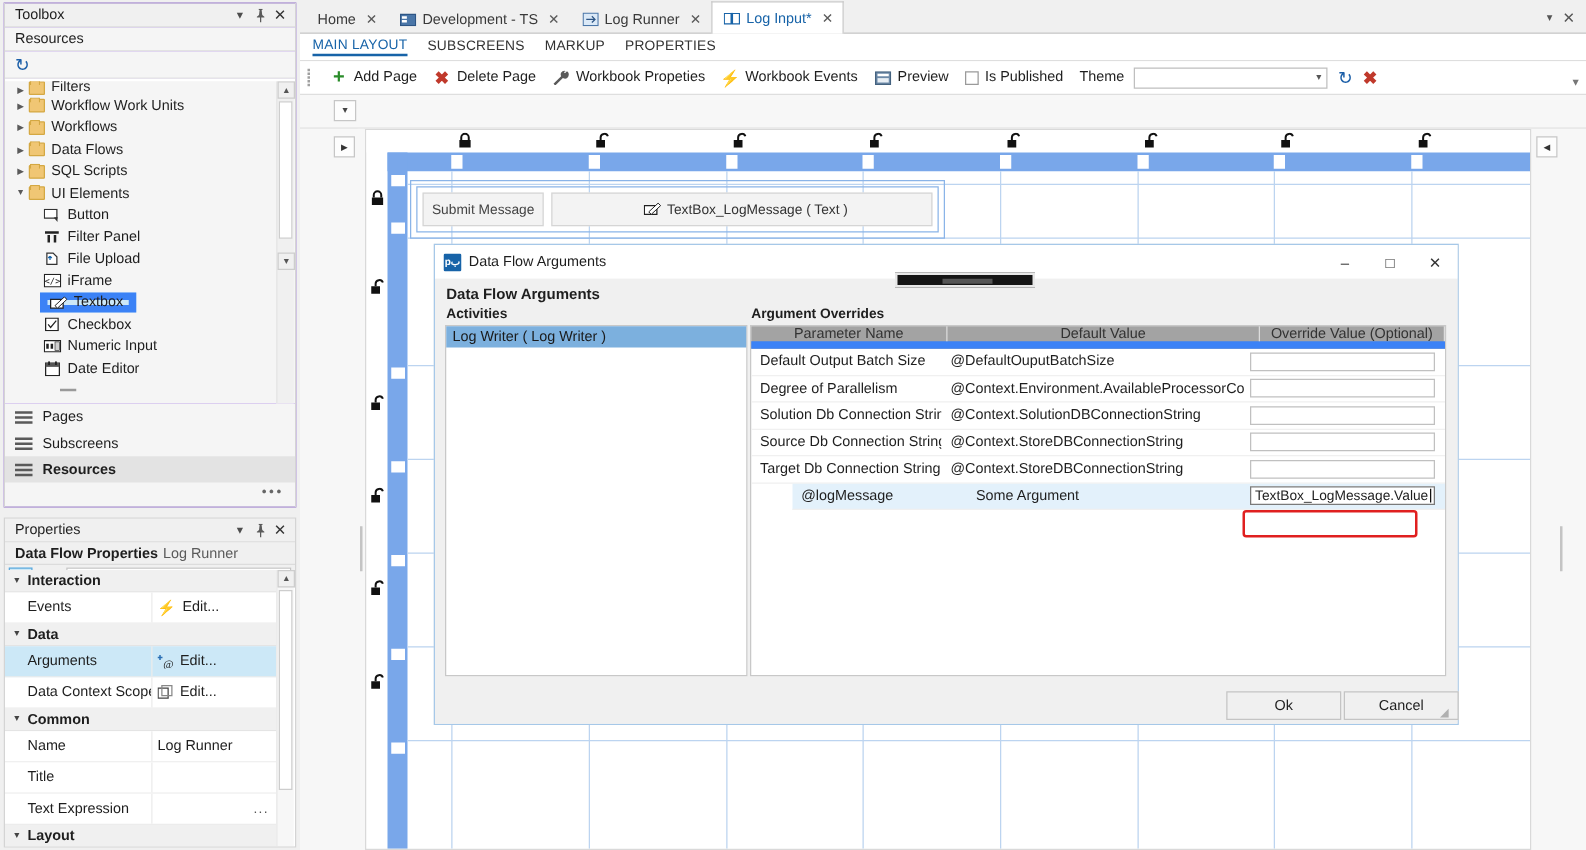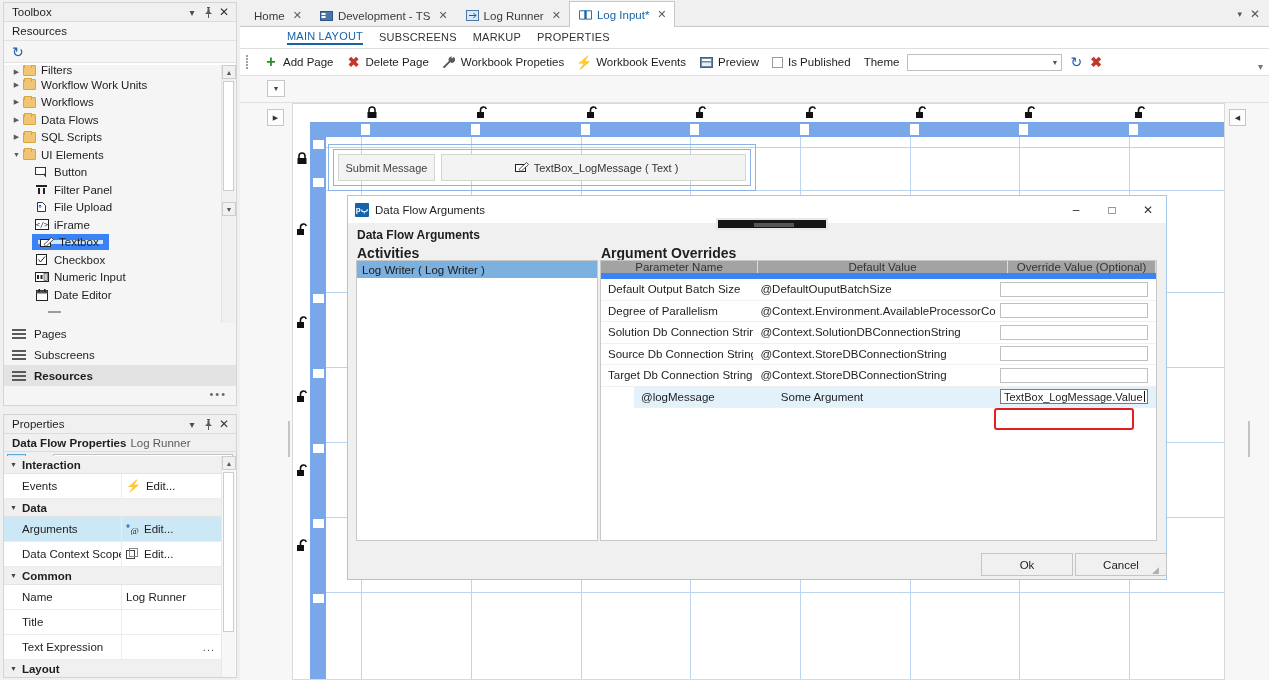--- a/index.html
+++ b/index.html
@@ -188,21 +188,21 @@
     margin-left: auto; display: flex; align-items: center; gap: 8px; padding: 0 9px 5px 0;
     color: #555;
   }
 
   #ribbon-tabs {
     height: 22px; background: #ffffff; display: flex; align-items: center;
     gap: 16px; padding-left: 10px; font-size: 11px; letter-spacing: .2px;
     border-bottom: 1px solid #dedede;
   }
   .rtab { color: #333; cursor: default; padding-bottom: 1px; }
-  .rtab.active { color: #1763a8; border-bottom: 2px solid #1763a8; font-weight: normal; margin-left: 37px; }
+  .rtab.active { color: #1763a8; border-bottom: 2px solid #1763a8; font-weight: normal; }
 
   #cmdbar {
     height: 27px; background: #ffffff; display: flex; align-items: center;
     gap: 13px; padding-left: 6px; border-bottom: 1px solid #dedede; position: relative;
     font-size: 11.5px;
   }
   .grip { width: 4px; height: 14px; display:flex; flex-direction:column; justify-content:space-between; margin-right: 1px;}
   .grip i { width:2px;height:2px;background:#a0a0a0;display:block;}
   .cmd { display: flex; align-items: center; gap: 5px; cursor: default; }
   .cmd .ci { width: 14px; display: flex; align-items: center; justify-content: center; }
@@ -301,21 +301,21 @@
   .dlg-black-bar {
     position: absolute; left: 368px; top: 22px; width: 112px; height: 12px;
     background: #151515; border: 2px solid #e8e8e8; z-index: 3;
   }
   .dlg-black-bar i { position: absolute; left: 36px; top: 3px; width: 40px; height: 4px; background: #555; }
 
   #dlg-body { position: absolute; left: 0; right: 0; top: 27px; bottom: 0; background: #f0f0f0; }
   .dlg-heading {
     position: absolute; left: 9px; top: 5px; font-weight: bold; font-size: 12px; color: #1e1e1e;
   }
-  .section-label { position: absolute; font-weight: bold; font-size: 14px; color: #1e1e1e; }
+  .section-label { position: absolute; font-weight: bold; font-size: 11px; color: #1e1e1e; }
 
   #activities-list {
     position: absolute; left: 8px; top: 37px; width: 242px; height: 281px;
     background: #ffffff; border: 1px solid #c8c8c8;
   }
   .act-item { height: 17px; display: flex; align-items: center; padding-left: 5px; font-size: 11.5px; }
   .act-item.sel { background: #7cb0de; color: #1a1a1a; }
 
   #overrides-panel {
     position: absolute; left: 252px; top: 37px; right: 9px; height: 281px;

